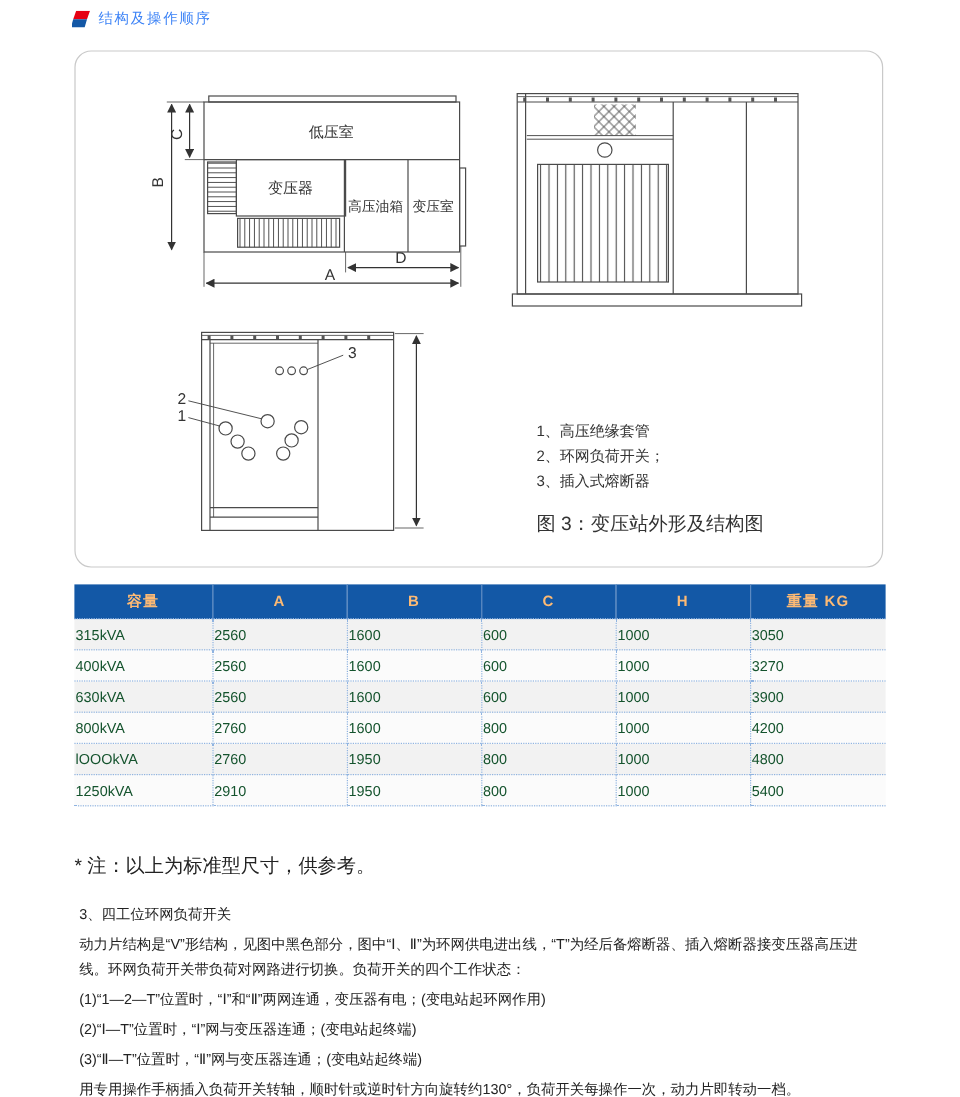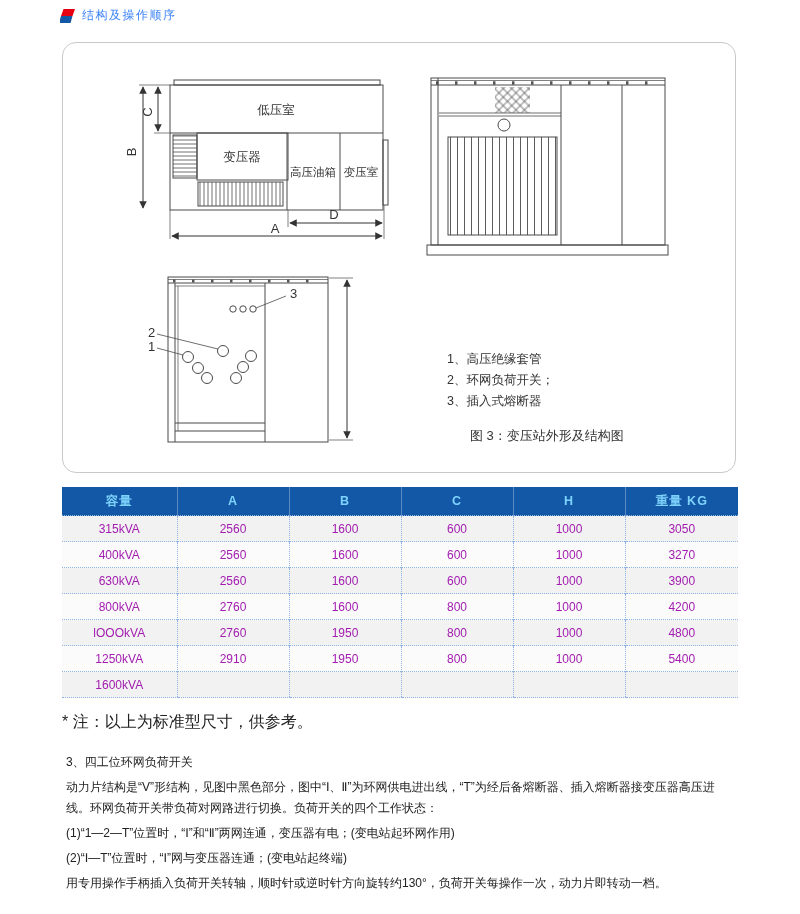--- a/index.html
+++ b/index.html
@@ -16,36 +16,36 @@
   .section-title{left:60px;top:7px;display:flex;align-items:center;gap:7px;}
   .section-title .txt{font-size:12px;font-weight:normal;color:#3b82f6;letter-spacing:1.5px;}
   
   .panel{
     left:62px;top:42px;width:674px;height:431px;
     border:1px solid #c9c9c9;border-radius:14px;box-sizing:border-box;
     background:#fff;
   }
   svg.fig{position:absolute;left:62px;top:42px;font-family:"Liberation Sans", sans-serif;}
   .legend{left:447px;top:349px;font-size:12.5px;line-height:21px;color:#333;}
-  .caption{left:470px;top:427px;font-size:13px;color:#333;}
+  .caption{left:447px;top:427px;font-size:16px;color:#333;}
   
   table.spec{
     position:absolute;left:62px;top:487px;width:676px;
     border-collapse:collapse;table-layout:fixed;
     font-size:12px;
   }
   .spec thead th{
-    background:#1358a6;color:#7dd3fc;font-weight:bold;
+    background:#1358a6;color:#fdba74;font-weight:bold;
     height:26px;font-size:12.5px;letter-spacing:1px;
     border-left:1px solid #5c8ac2;
     margin-left:28px;
   }
   .spec thead th:first-child{border-left:none;}
   .spec tbody td{
-    height:23px;text-align:center;color:#a21caf;
+    height:23px;text-align:left;color:#14532d;
     border-top:1px dotted #8fb3e0;
     border-left:1px dotted #8fb3e0;
   }
   .spec tbody td:first-child{border-left:none;}
   .spec tbody tr:nth-child(odd) td{background:#f2f2f2;}
   .spec tbody tr:nth-child(even) td{background:#fbfbfb;}
   .spec tbody tr:last-child td{border-bottom:1px dotted #8fb3e0;}
   
   .note{left:62px;top:712px;font-size:16px;color:#222;}
   .sec3{left:62px;top:748px;width:678px;font-size:12px;line-height:21px;color:#222;}
@@ -258,32 +258,25 @@
         <td>4800</td>
       </tr>
       <tr>
         <td>1250kVA</td>
         <td>2910</td>
         <td>1950</td>
         <td>800</td>
         <td>1000</td>
         <td>5400</td>
       </tr>
-      <tr>
-        <td>1600kVA</td>
-        <td></td>
-        <td></td>
-        <td></td>
-        <td></td>
-        <td></td>
-      </tr>
     </tbody>
 </table>
 
 <div class="abs note">* 注：以上为标准型尺寸，供参考。</div>
 
 <div class="abs sec3">
   <p>3、四工位环网负荷开关</p>
   <p>动力片结构是“V”形结构，见图中黑色部分，图中“Ⅰ、Ⅱ”为环网供电进出线，“T”为经后备熔断器、插入熔断器接变压器高压进线。环网负荷开关带负荷对网路进行切换。负荷开关的四个工作状态：</p>
   <p>(1)“1—2—T”位置时，“Ⅰ”和“Ⅱ”两网连通，变压器有电；(变电站起环网作用)</p>
   <p>(2)“Ⅰ—T”位置时，“Ⅰ”网与变压器连通；(变电站起终端)</p>
+  <p>(3)“Ⅱ—T”位置时，“Ⅱ”网与变压器连通；(变电站起终端)</p>
   <p>用专用操作手柄插入负荷开关转轴，顺时针或逆时针方向旋转约130°，负荷开关每操作一次，动力片即转动一档。</p>
 </div>
 
 </body></html>

